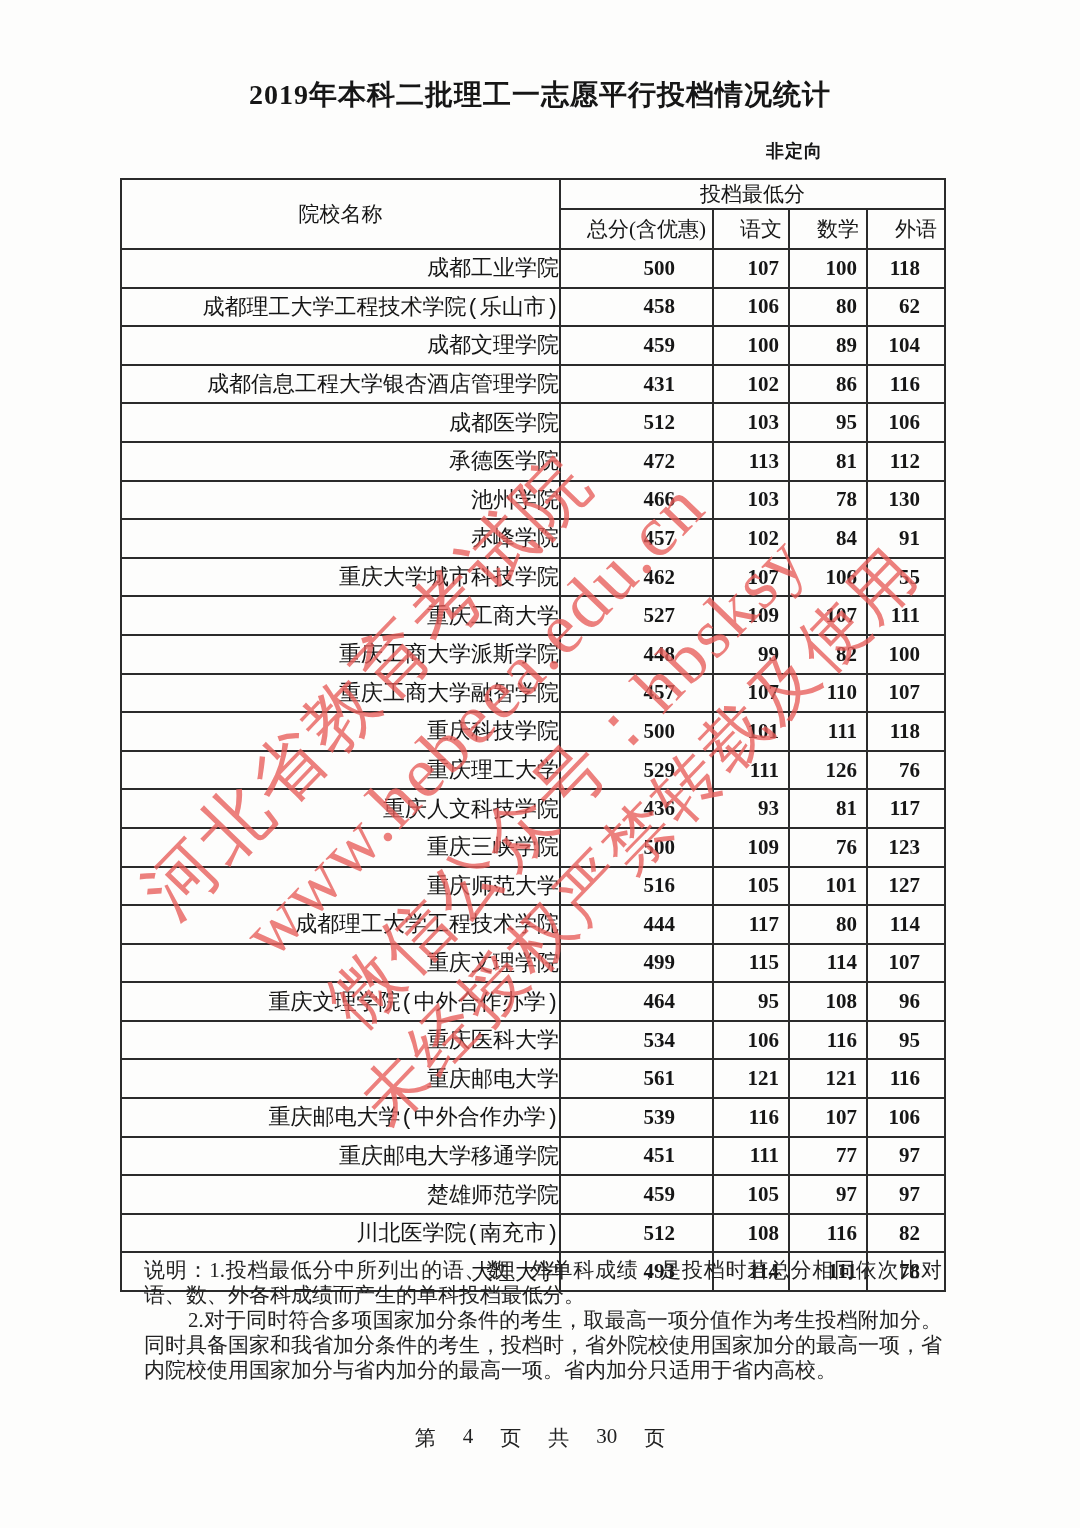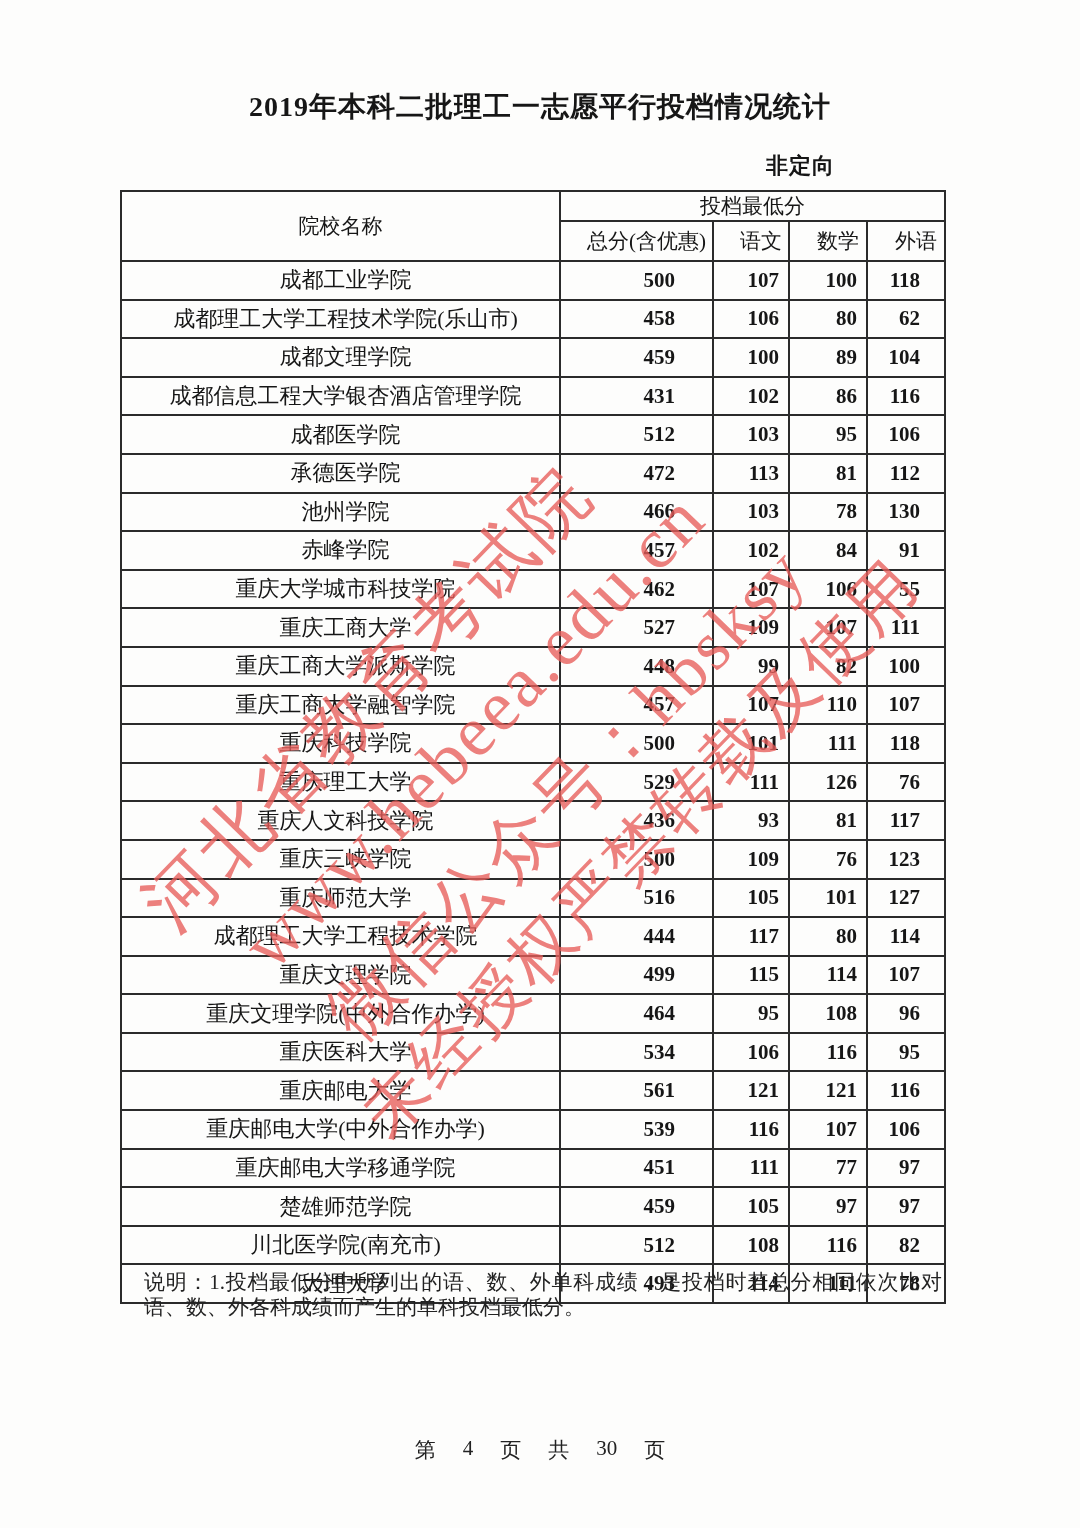--- a/index.html
+++ b/index.html
@@ -4,34 +4,34 @@
 <style>
   html, body { margin: 0; padding: 0; }
   body {
     width: 1080px; height: 1528px;
     background: #fdfdfc;
     font-family: "Liberation Serif", "DejaVu Serif", serif;
     color: #1c1c1c;
     position: relative;
     overflow: hidden;
   }
-  .page { position: absolute; inset: 0; margin-top: 12px; }
+  .page { position: absolute; inset: 0; }
 
   .doc-title {
     position: absolute;
     top: 76px; left: 0; width: 100%;
     text-align: center;
     font-size: 28px; font-weight: 700;
     letter-spacing: 1px;
     color: #161616;
   }
   .subtitle {
     position: absolute;
     left: 766px; top: 139px;
-    font-size: 22px; font-weight: 700;
+    font-size: 18px; font-weight: 700;
     letter-spacing: 1px;
     color: #161616;
     text-align: right;
   }
 
   table.score-table {
     position: absolute;
     left: 120px; top: 178px;
     width: 824px;
     border-collapse: collapse;
@@ -42,25 +42,26 @@
     border: 2px solid #2b2b2b;
     padding: 0;
     font-weight: 400;
     color: #161616;
   }
   .score-table thead th { text-align: center; font-size: 21px; }
   .th-group { height: 28px; padding-left: 35px; }
   .th-sub th { height: 38px; padding-left: 20px; }
   .score-table td { height: 36.6px; }
   td.cell-school {
-    text-align: center;
+    text-align: right;
     padding-left: 10px;
     font-size: 22px;
     white-space: nowrap;
     overflow: hidden;
+    font-family: Liberation Mono, monospace;
   }
   td.cell-num {
     text-align: right;
     font-size: 21px;
     font-weight: 700;
     font-family: "Liberation Serif", "DejaVu Serif", serif;
   }
   td.cell-total   { padding-right: 37px; }
   td.cell-chinese { padding-right: 9px; }
   td.cell-math    { padding-right: 9px; }
@@ -316,20 +317,21 @@
           <td class="cell-num cell-total">493</td>
           <td class="cell-num cell-chinese">114</td>
           <td class="cell-num cell-math">111</td>
           <td class="cell-num cell-foreign">78</td>
         </tr>
       </tbody>
   </table>
 
   <div class="notes">
     <p class="note-1">说明：1.投档最低分中所列出的语、数、外单科成绩，是投档时若总分相同依次比对语、数、外各科成绩而产生的单科投档最低分。</p>
+    <p class="note-2">2.对于同时符合多项国家加分条件的考生，取最高一项分值作为考生投档附加分。同时具备国家和我省加分条件的考生，投档时，省外院校使用国家加分的最高一项，省内院校使用国家加分与省内加分的最高一项。省内加分只适用于省内高校。</p>
   </div>
 
   <div class="page-footer">
     <span>第</span>
     <span>4</span>
     <span>页</span>
     <span>共</span>
     <span>30</span>
     <span>页</span>
   </div>

